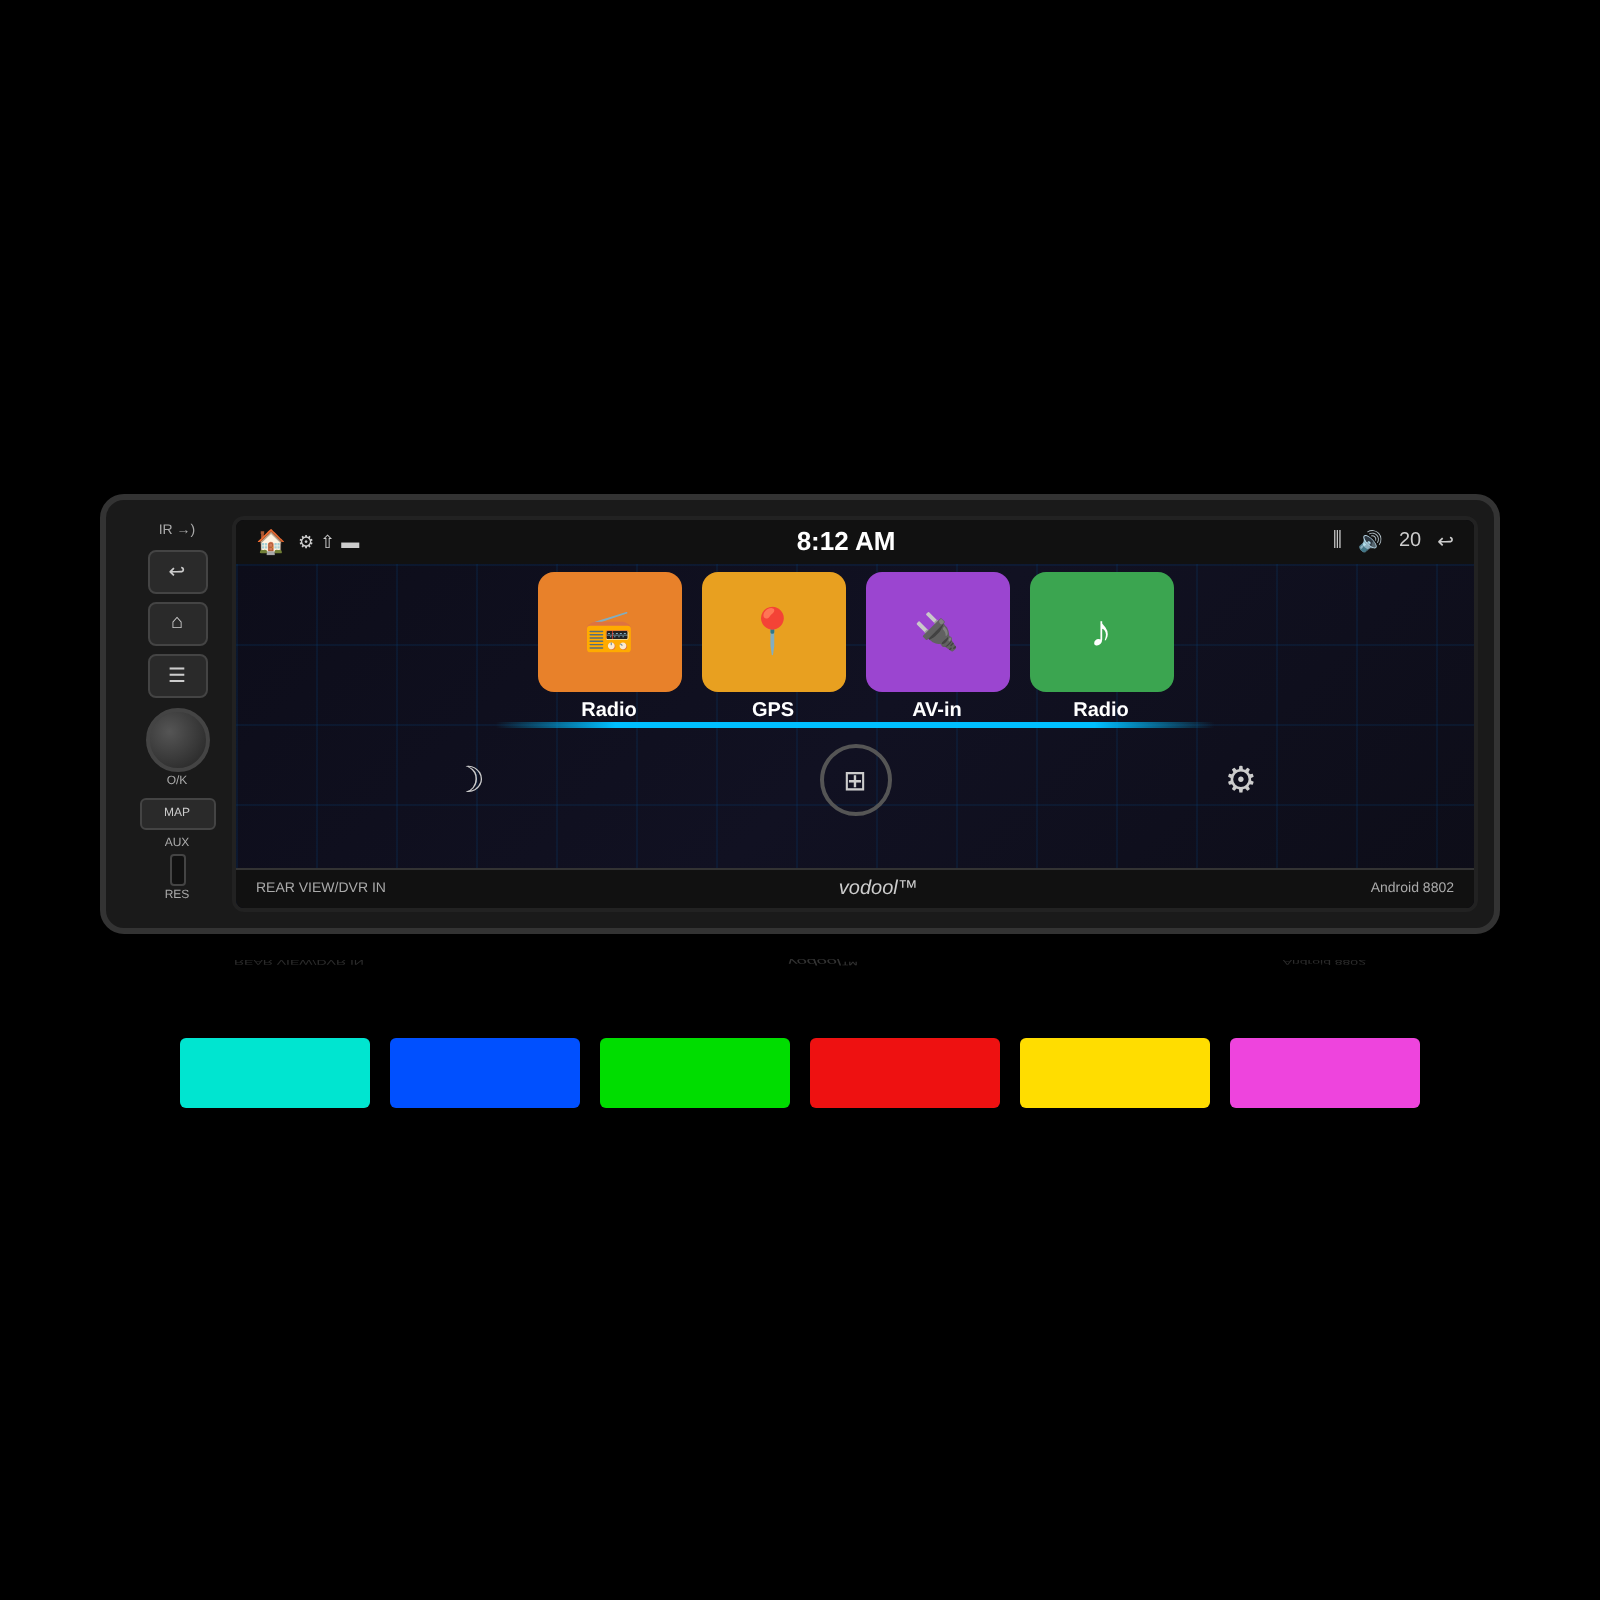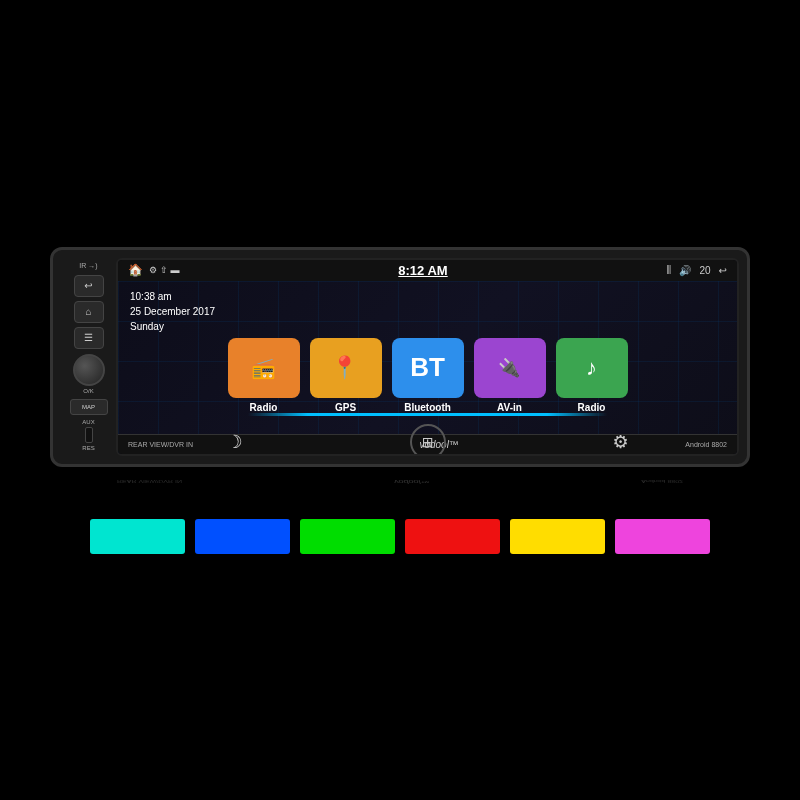--- a/index.html
+++ b/index.html
@@ -176,21 +176,20 @@
 
     .status-icon {
       font-size: 9px;
       color: #ccc;
     }
 
     .status-center {
       font-size: 13px;
       color: #fff;
       font-weight: bold;
-      text-decoration: underline;
     }
 
     .status-right {
       display: flex;
       align-items: center;
       gap: 8px;
       font-size: 10px;
       color: #ccc;
     }
 
@@ -409,50 +408,37 @@
         <div class="status-right">
           <span>⫼</span>
           <span>🔊</span>
           <span>20</span>
           <span>↩</span>
         </div>
       </div>
 
       <div class="main-content">
 
-        <div class="top-section">
-          <div class="datetime">
-            <div>10:38 am</div>
-            <div>25 December 2017</div>
-            <div>Sunday</div>
-          </div>
-        </div>
 
         <div class="app-grid">
 
           <div class="app-item">
             <div class="app-icon app-radio">
               <span class="radio-symbol">📻</span>
             </div>
             <span class="app-label">Radio</span>
           </div>
 
           <div class="app-item">
             <div class="app-icon app-gps">
               <span class="gps-symbol">📍</span>
             </div>
             <span class="app-label">GPS</span>
           </div>
 
-          <div class="app-item">
-            <div class="app-icon app-bt">
-              <span class="bt-symbol">BT</span>
-            </div>
-            <span class="app-label">Bluetooth</span>
-          </div>
 
           <div class="app-item">
             <div class="app-icon app-avin">
               <span class="avin-symbol">🔌</span>
             </div>
             <span class="app-label">AV-in</span>
           </div>
 
           <div class="app-item">
             <div class="app-icon app-music">

